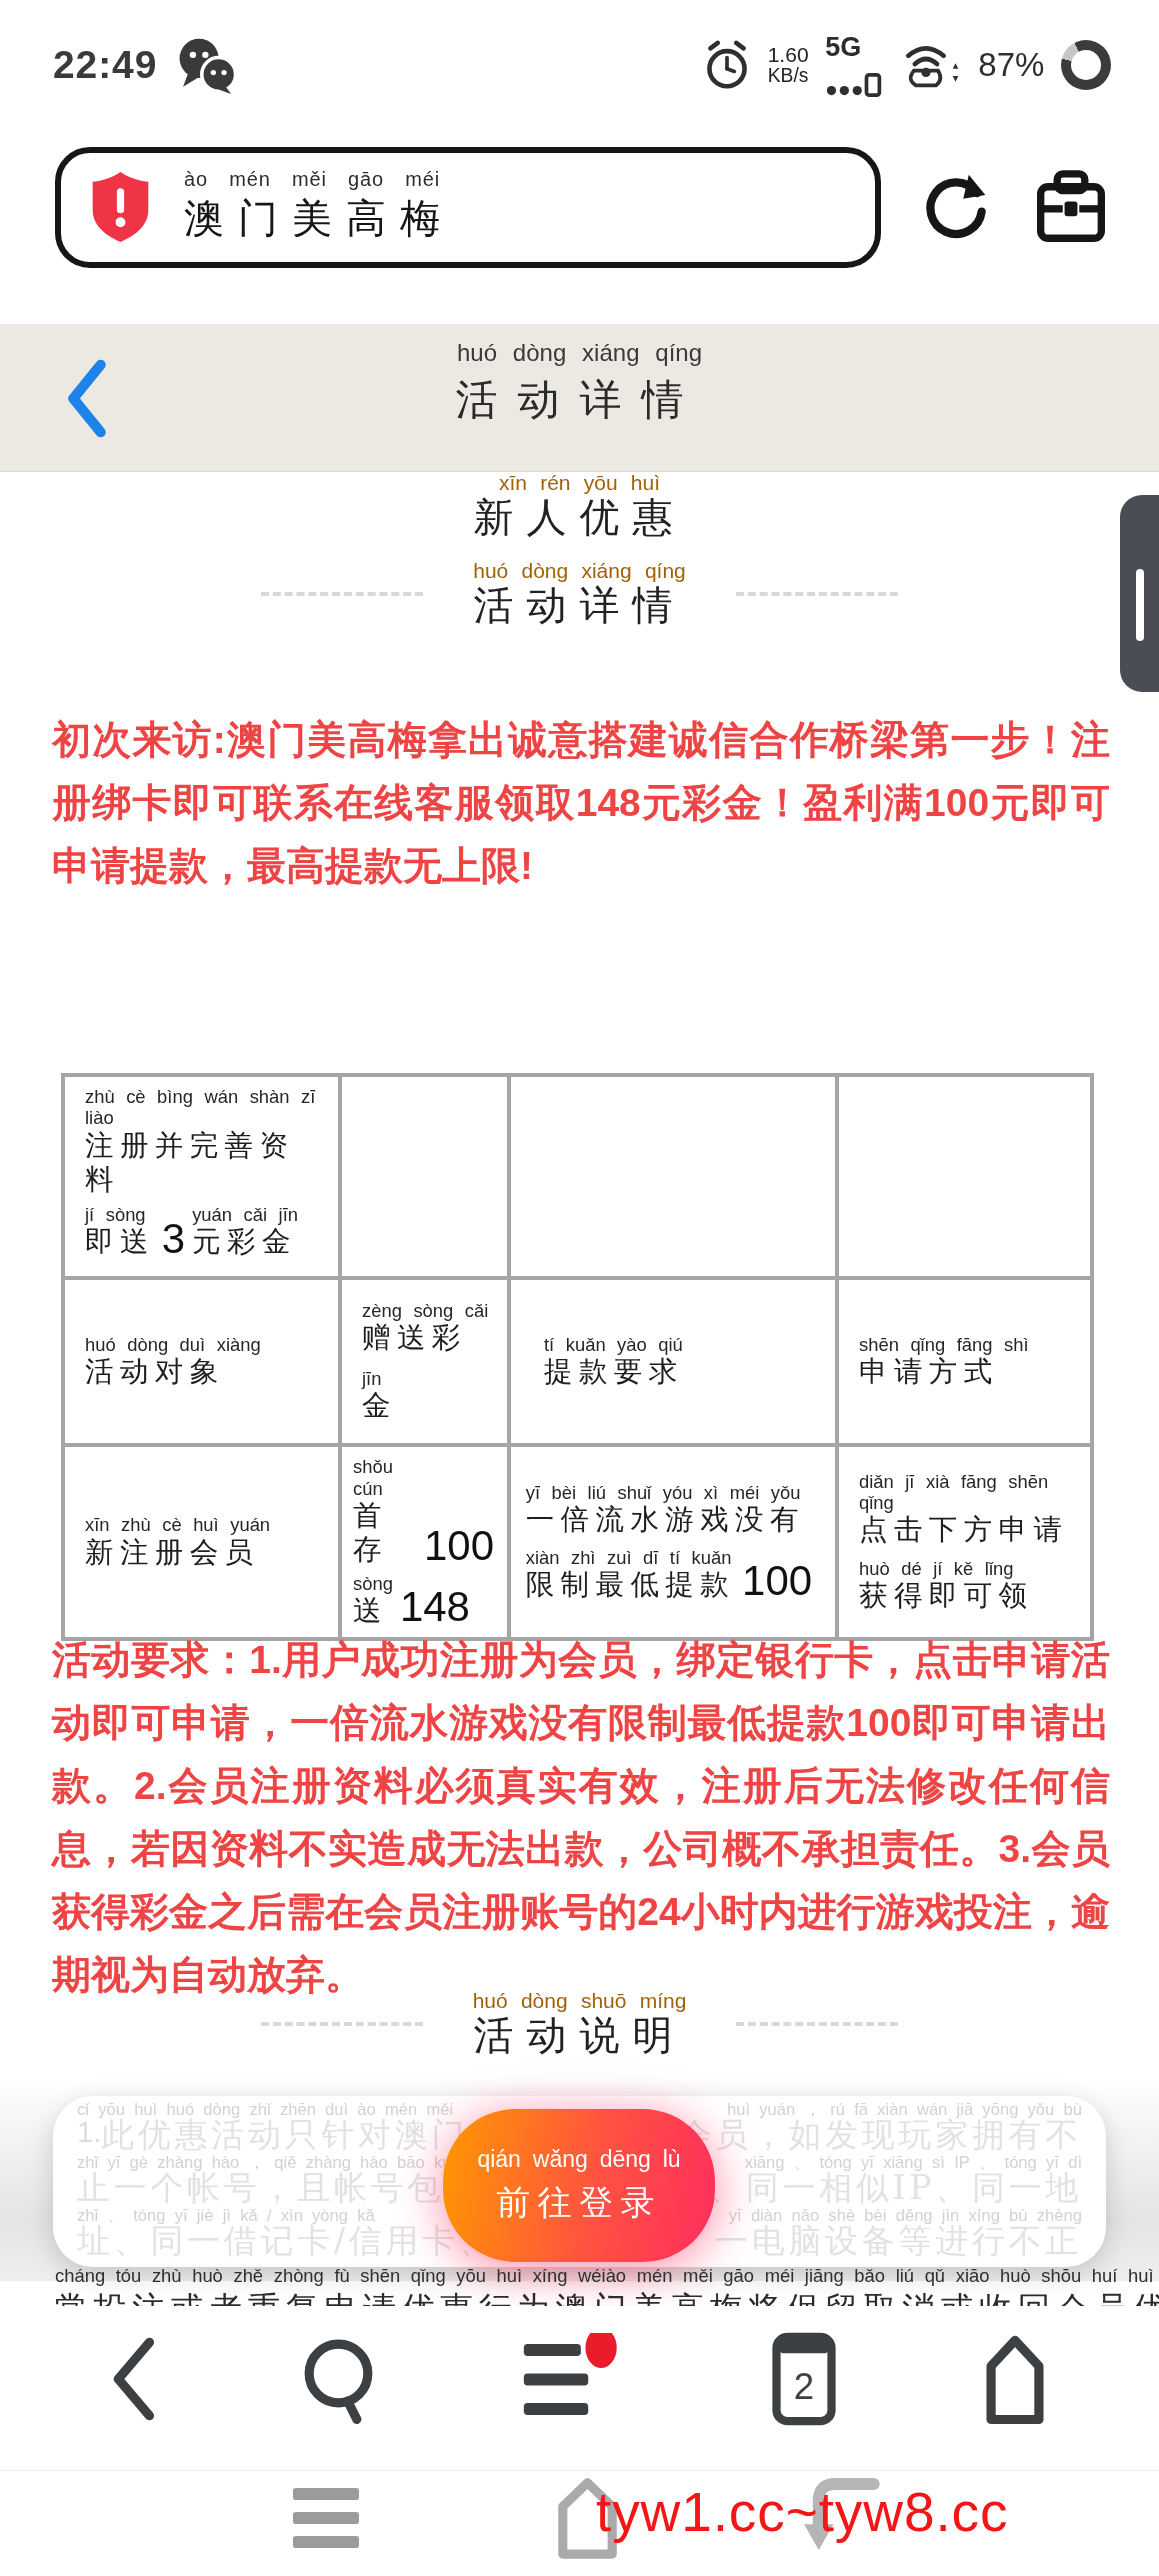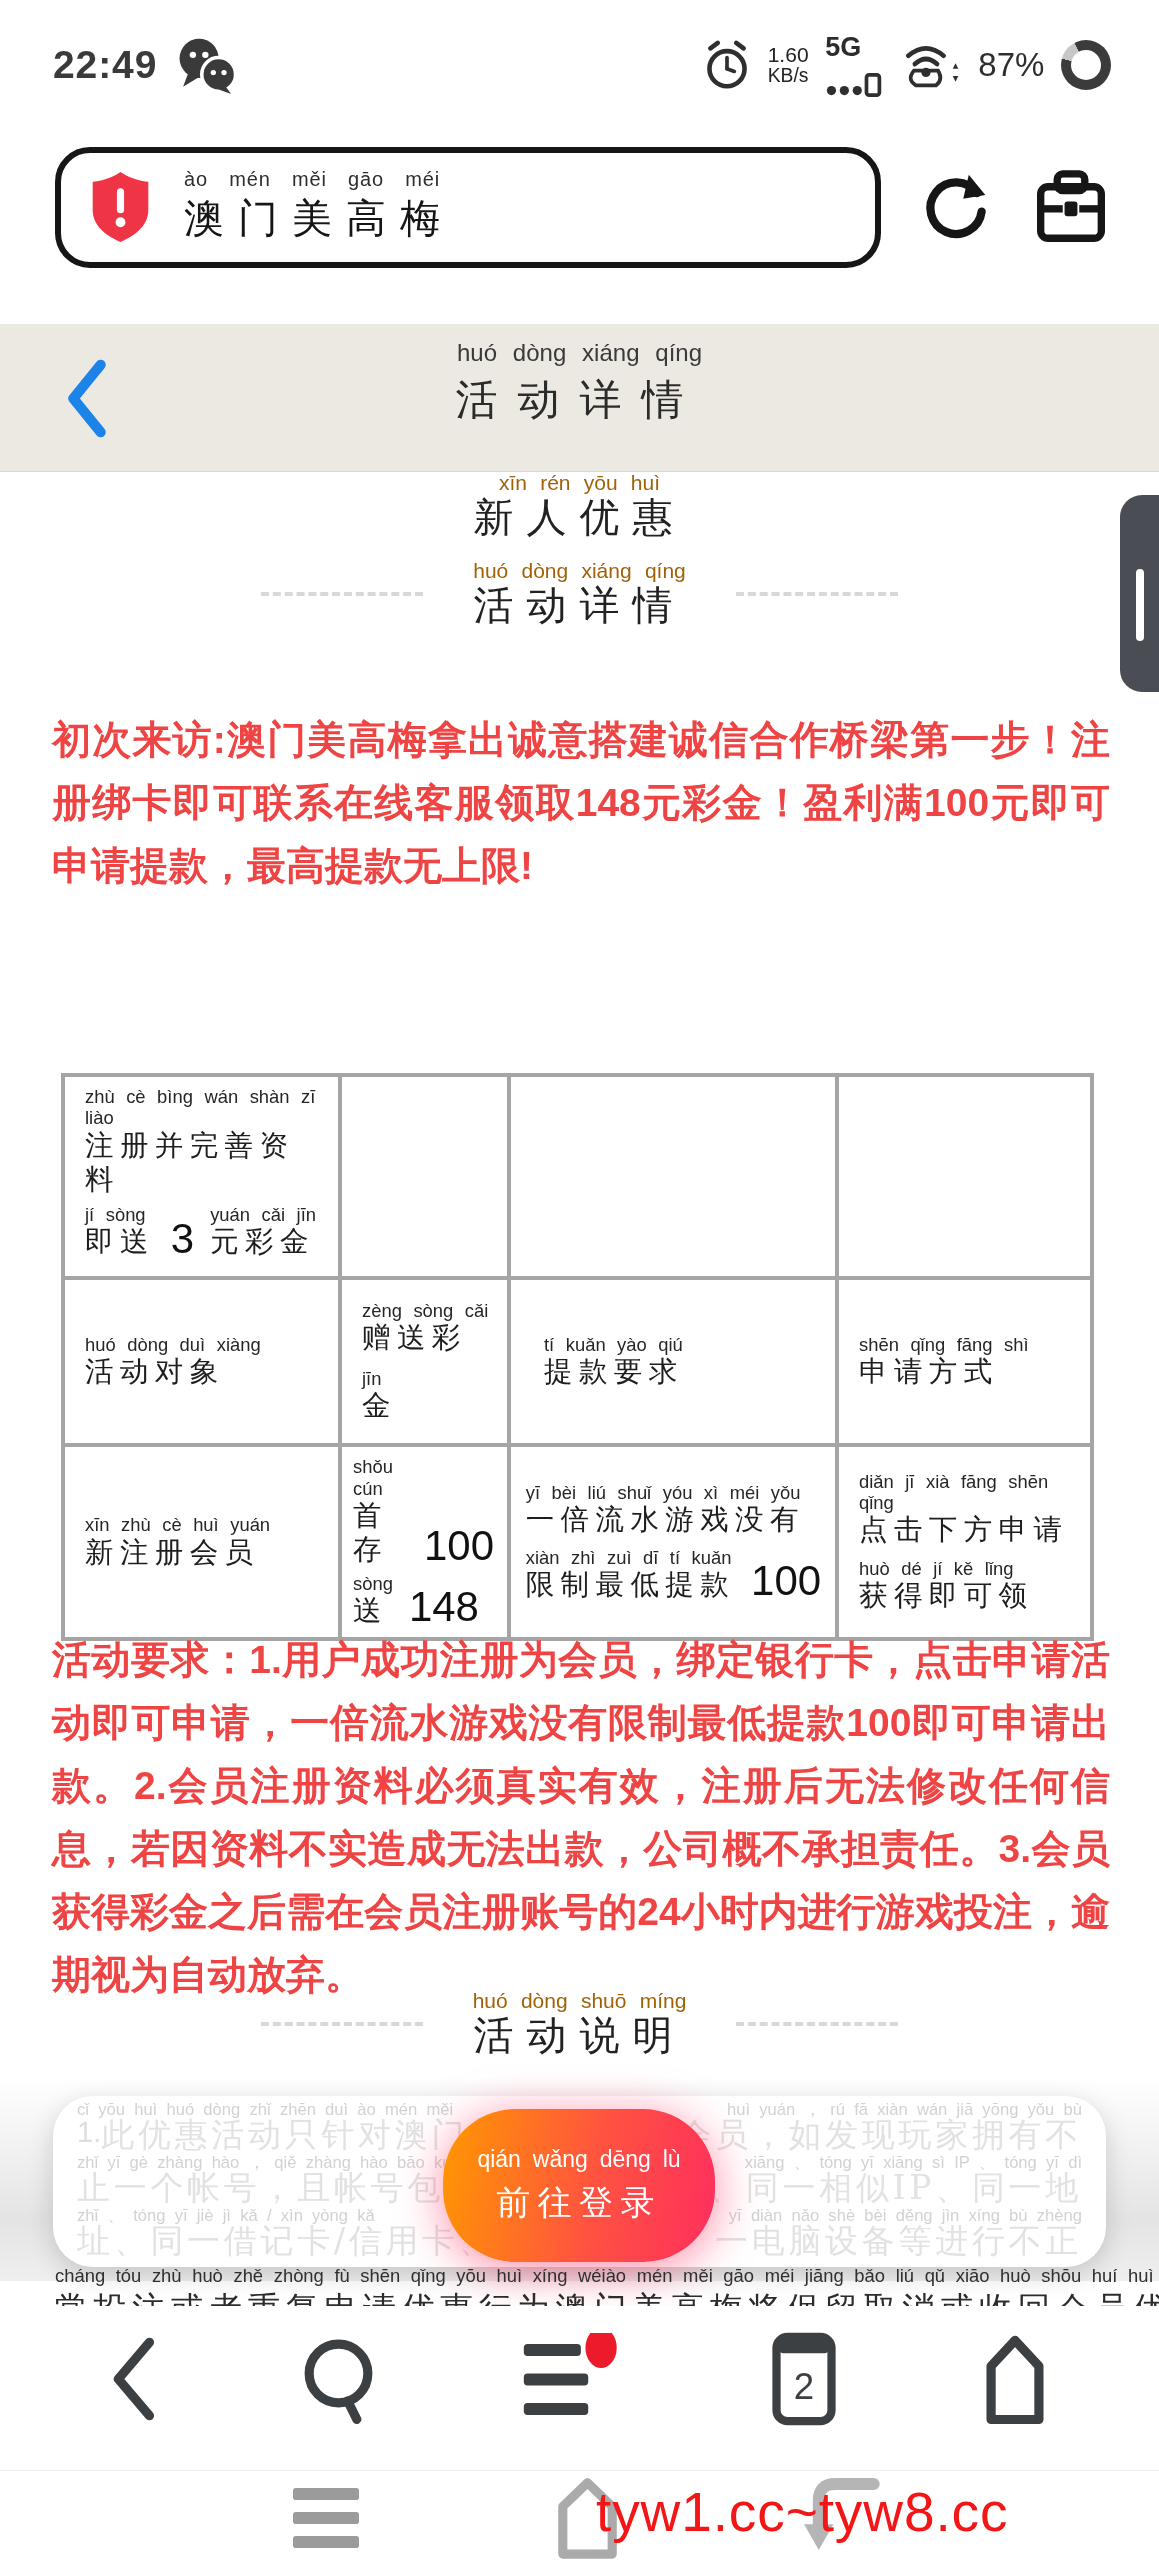--- a/index.html
+++ b/index.html
@@ -50,21 +50,21 @@
   
   .para{left:52px;width:1058px;font-size:39px;line-height:63px;font-weight:700;color:#ef4444;text-align:justify;}
   .para-1{top:708px;}
   .para-2{top:1628px;}
   
   .promo-table{top:1073px;left:61px;border-collapse:collapse;table-layout:fixed;}
   .promo-table td{border:4.6px solid #a5a5a5;background:#fff;vertical-align:middle;padding:9.2px 13px 9.2px 20px;box-sizing:border-box;}
   .c-py{font-size:18.4px;color:#262626;word-spacing:6.4px;line-height:1.15;}
   .c-hz{font-size:28.5px;color:#1e1e1e;letter-spacing:6.4px;font-family:"DejaVu Serif","Liberation Serif",serif;line-height:1.2;}
   .c-num{font-size:42px;color:#111;font-weight:400;line-height:1;}
-  .cellrow{display:flex;align-items:flex-end;gap:16px;margin:7.4px 0;}
+  .cellrow{display:flex;align-items:flex-end;gap:7px;margin:7.4px 0;}
   .cellcol{display:flex;flex-direction:column;align-items:flex-start;}
   
   .gray-zone{top:2077px;left:0;right:0;height:204px;background:linear-gradient(180deg,#ffffff 0%,#e4e4e4 70%,#efefef 100%);}
   .promo-card{top:2096px;left:53px;right:53px;height:171px;background:#fff;border-radius:40px;box-shadow:0 7.4px 26px rgba(0,0,0,.16);overflow:hidden;padding:5.5px 24px 0 24px;box-sizing:border-box;}
   .pc-row{display:flex;justify-content:space-between;height:53px;}
   .pc-col{display:flex;flex-direction:column;line-height:1;}
   .pc-col.r{align-items:flex-end;}
   .pc-py{font-size:16.6px;color:#d2d2d2;word-spacing:4.6px;}
   .pc-hz{font-size:33px;color:#e2e2e2;letter-spacing:3.7px;font-family:"DejaVu Serif","Liberation Serif",serif;}
   .pc-prefix{font-size:29px;color:#dedede;}

